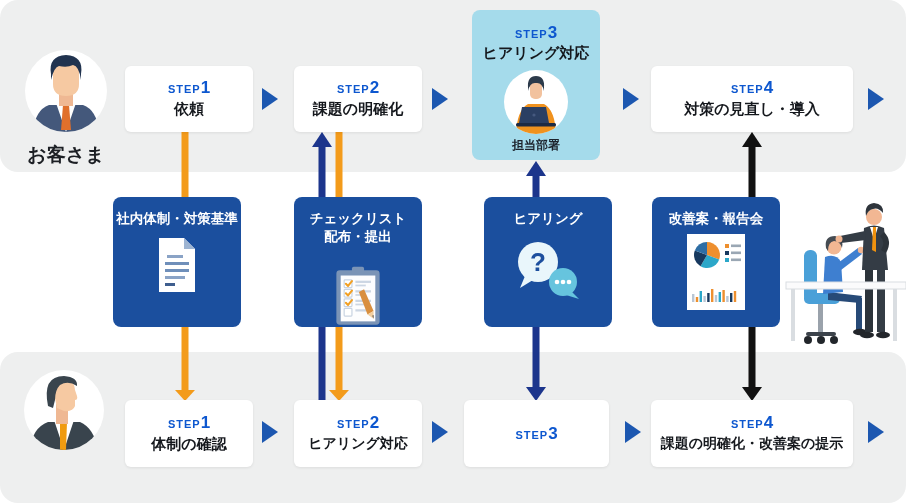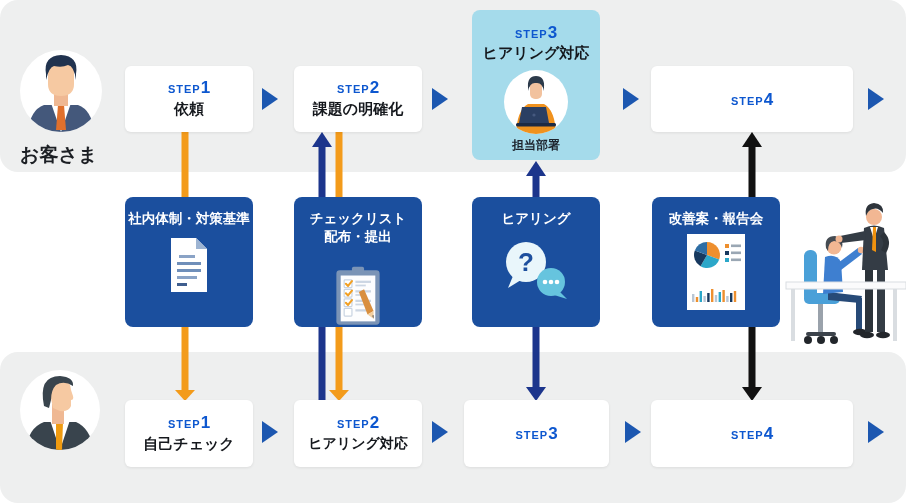--- a/index.html
+++ b/index.html
@@ -22,21 +22,21 @@
   .step-title{font-size:15px;font-weight:bold;color:#15181d;white-space:nowrap;}
   .step-title.sm{font-size:14px;}
   .step-box.highlight{background:#a5dbeb;box-shadow:none;border-radius:8px;justify-content:flex-start;padding-top:14px;gap:3px;}
   .substep{font-size:12px;font-weight:bold;color:#1c222b;}
 
   .mid-box{
     position:absolute;z-index:2;top:197px;width:128px;height:130px;background:#1b4f9e;border-radius:8px;
     display:flex;flex-direction:column;align-items:center;padding-top:13px;box-sizing:border-box;gap:8px;
   }
   .mid-title{color:#fff;font-weight:bold;font-size:13.5px;line-height:1.35;text-align:center;white-space:nowrap;}
-  .persona{position:absolute;z-index:2;margin-left:20px;}
+  .persona{position:absolute;z-index:2;text-align:center;}
   .persona-label{font-weight:bold;color:#1c1f24;font-size:19px;margin-top:6px;white-space:nowrap;}
   .persona-label.spread{letter-spacing:3px;}
   .people{position:absolute;left:778px;top:190px;z-index:3;}
   .staff-circle{line-height:0;margin-top:4px;}
 </style>
 </head>
 <body>
 
 <div class="stage">
 
@@ -155,23 +155,24 @@
       </svg>
     </div>
     <div class="substep">担当部署</div>
   </div>
 
   <div class="step-box" style="left:651px;top:66px;width:202px;height:66px;">
     <div class="step-label">
         <span class="sw">STEP</span>
         <span class="sn">4</span>
       </div>
-  </div>
-
-  <div class="mid-box" style="left:125px;">
+    <div class="step-title">対策の見直し・導入</div>
+  </div>
+
+  <div class="mid-box" style="left:113px;">
     <div class="mid-title">社内体制・対策基準</div>
     <svg width="40" height="58" viewBox="0 0 40 58">
       <path d="M2 2 H27 L38 13 V56 H2 Z" fill="#fff"></path>
       <path d="M27 2 L38 13 H27 Z" fill="#9db4d2"></path>
       <rect x="10" y="19" width="16" height="3" fill="#8aa3c6"></rect>
       <rect x="8" y="26" width="24" height="3" fill="#6f8fba"></rect>
       <rect x="8" y="33" width="24" height="3" fill="#6f8fba"></rect>
       <rect x="8" y="40" width="20" height="3" fill="#8aa3c6"></rect>
       <rect x="8" y="47" width="10" height="3" fill="#3f5e8e"></rect>
     </svg>
@@ -205,21 +206,21 @@
         <rect x="24" y="39" width="18" height="2.6"></rect>
           <rect x="24" y="43.5" width="12" height="2"></rect>
         <rect x="24" y="50" width="18" height="2.6"></rect>
       </g>
       <path d="M28 30 L34 27 L45 52 L38 56 Z" fill="#d98f3f"></path>
       <path d="M38 56 L45 52 L45 61 Z" fill="#f3cf9f"></path>
       <path d="M43.5 57.5 L45 56.5 L45 61 Z" fill="#4a4a4a"></path>
     </svg>
   </div>
 
-  <div class="mid-box" style="left:472px;">
+  <div class="mid-box" style="left:484px;">
     <div class="mid-title">ヒアリング</div>
     <svg width="66" height="60" viewBox="0 0 66 60" style="margin-top:4px;">
       <circle cx="23" cy="22" r="20" fill="#e9f6fb"></circle>
       <path d="M10 36 L5 48 L18 40 Z" fill="#e9f6fb"></path>
       <text x="23" y="31" font-size="26" font-weight="bold" fill="#1d4f9e" text-anchor="middle" font-family="Liberation Sans, sans-serif">?</text>
       <circle cx="48" cy="42" r="14" fill="#66c4de"></circle>
       <path d="M57 52 L64 59 L51 55 Z" fill="#66c4de"></path>
       <circle cx="42" cy="42" r="2.3" fill="#fff"></circle>
       <circle cx="48" cy="42" r="2.3" fill="#fff"></circle>
       <circle cx="54" cy="42" r="2.3" fill="#fff"></circle>
@@ -298,21 +299,21 @@
       <rect x="13" y="99" width="4" height="52" fill="#d9dde1"></rect>
       <rect x="115" y="99" width="4" height="52" fill="#d9dde1"></rect>
     </svg>
   </div>
 
   <div class="step-box" style="left:125px;top:400px;width:128px;height:67px;">
     <div class="step-label">
         <span class="sw">STEP</span>
         <span class="sn">1</span>
       </div>
-    <div class="step-title">自己チェック</div>
+    <div class="step-title">体制の確認</div>
   </div>
 
   <div class="step-box" style="left:294px;top:400px;width:128px;height:67px;">
     <div class="step-label">
         <span class="sw">STEP</span>
         <span class="sn">2</span>
       </div>
     <div class="step-title sm">ヒアリング対応</div>
   </div>
 
@@ -321,15 +322,16 @@
         <span class="sw">STEP</span>
         <span class="sn">3</span>
       </div>
   </div>
 
   <div class="step-box" style="left:651px;top:400px;width:202px;height:67px;">
     <div class="step-label">
         <span class="sw">STEP</span>
         <span class="sn">4</span>
       </div>
+    <div class="step-title sm">課題の明確化・改善案の提示</div>
   </div>
 
 </div>
 
 </body></html>

